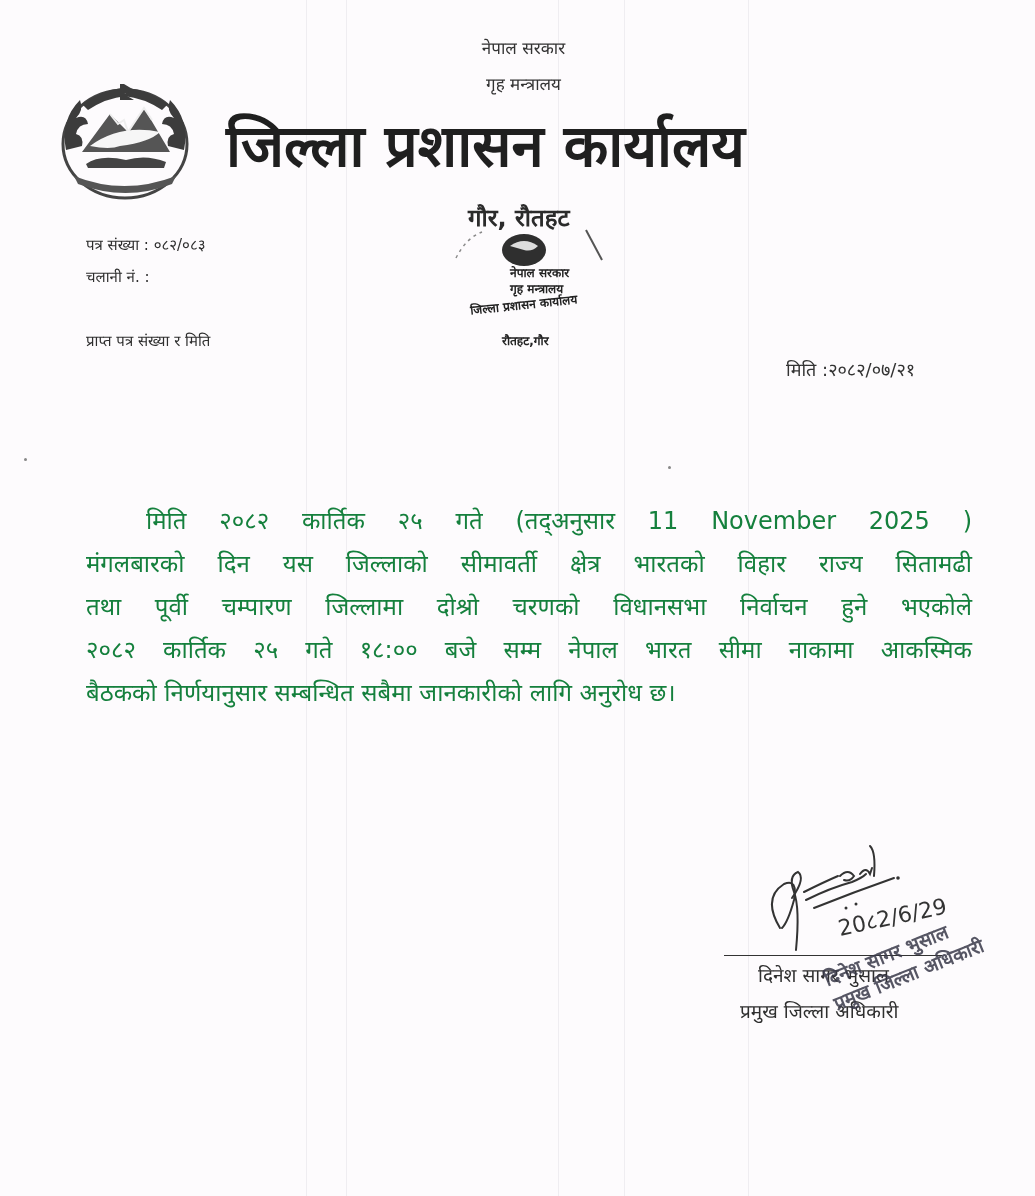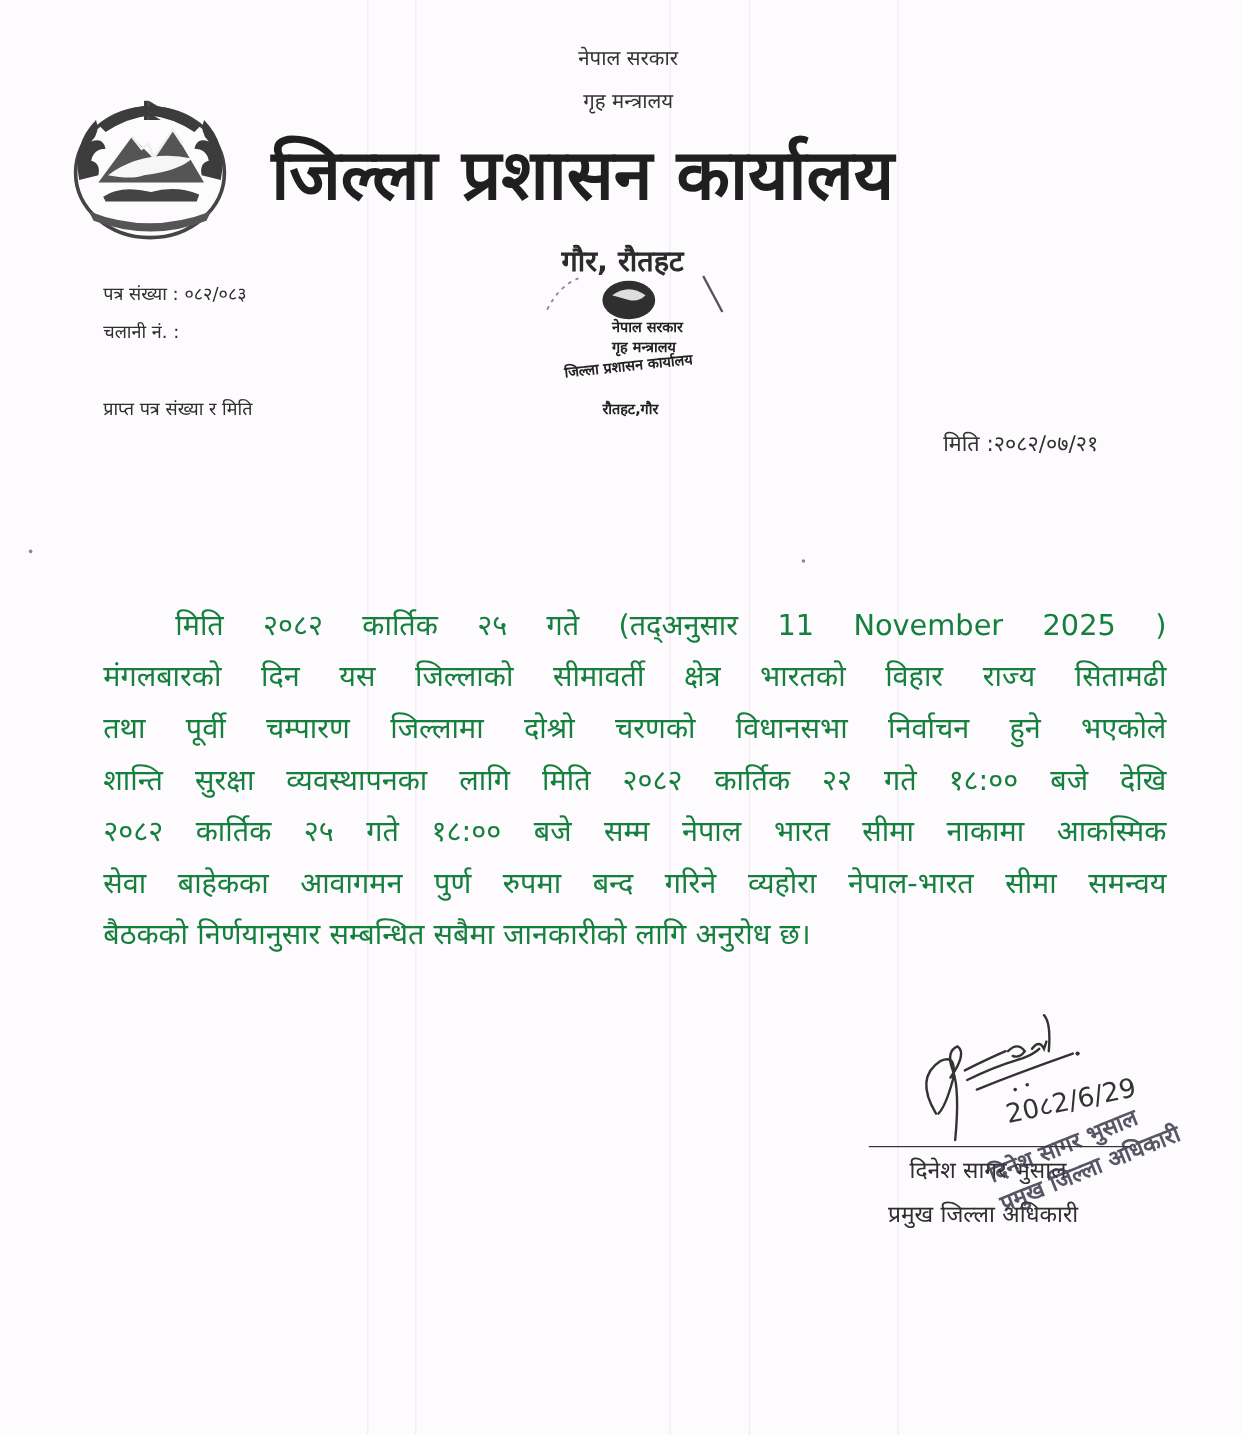--- a/index.html
+++ b/index.html
@@ -119,23 +119,21 @@
   <div class="meta m2">चलानी नं. :</div>
   <div class="meta m3">प्राप्त पत्र संख्या र मिति</div>
 
   <div class="date">मिति :२०८२/०७/२१</div>
 
 
   <div class="body-text">
     <span class="body-line first">मिति २०८२ कार्तिक २५ गते (तद्अनुसार 11 November 2025 )</span>
     <span class="body-line">मंगलबारको दिन यस जिल्लाको सीमावर्ती क्षेत्र भारतको विहार राज्य सितामढी</span>
     <span class="body-line">तथा पूर्वी चम्पारण जिल्लामा दोश्रो चरणको विधानसभा निर्वाचन हुने भएकोले</span>
-    <span class="body-line">शान्ति सुरक्षा व्यवस्थापनका लागि मिति २०८२ कार्तिक २२ गते १८:०० बजे देखि</span>
     <span class="body-line">२०८२ कार्तिक २५ गते १८:०० बजे सम्म नेपाल भारत सीमा नाकामा आकस्मिक</span>
-    <span class="body-line">सेवा बाहेकका आवागमन पुर्ण रुपमा बन्द गरिने व्यहोरा नेपाल-भारत सीमा समन्वय</span>
     <span class="body-line last">बैठकको निर्णयानुसार सम्बन्धित सबैमा जानकारीको लागि अनुरोध छ।</span>
   </div>
 
   <svg class="signature" viewBox="0 0 230 120">
     <g fill="none" stroke="#333" stroke-width="2" stroke-linecap="round">
       <path d="M24 90 q-18 -30 4 -44 q14 -6 10 16 q-6 22 -12 28"></path>
       <path d="M36 60 q14 -20 6 -26 q-10 4 -4 20 q6 16 2 58"></path>
       <path d="M48 54 q20 -10 34 -16"></path>
       <path d="M50 62 q24 -12 46 -18 q10 -4 14 -8"></path>
       <path d="M84 38 q8 -8 14 0 q-4 6 -10 4"></path>

